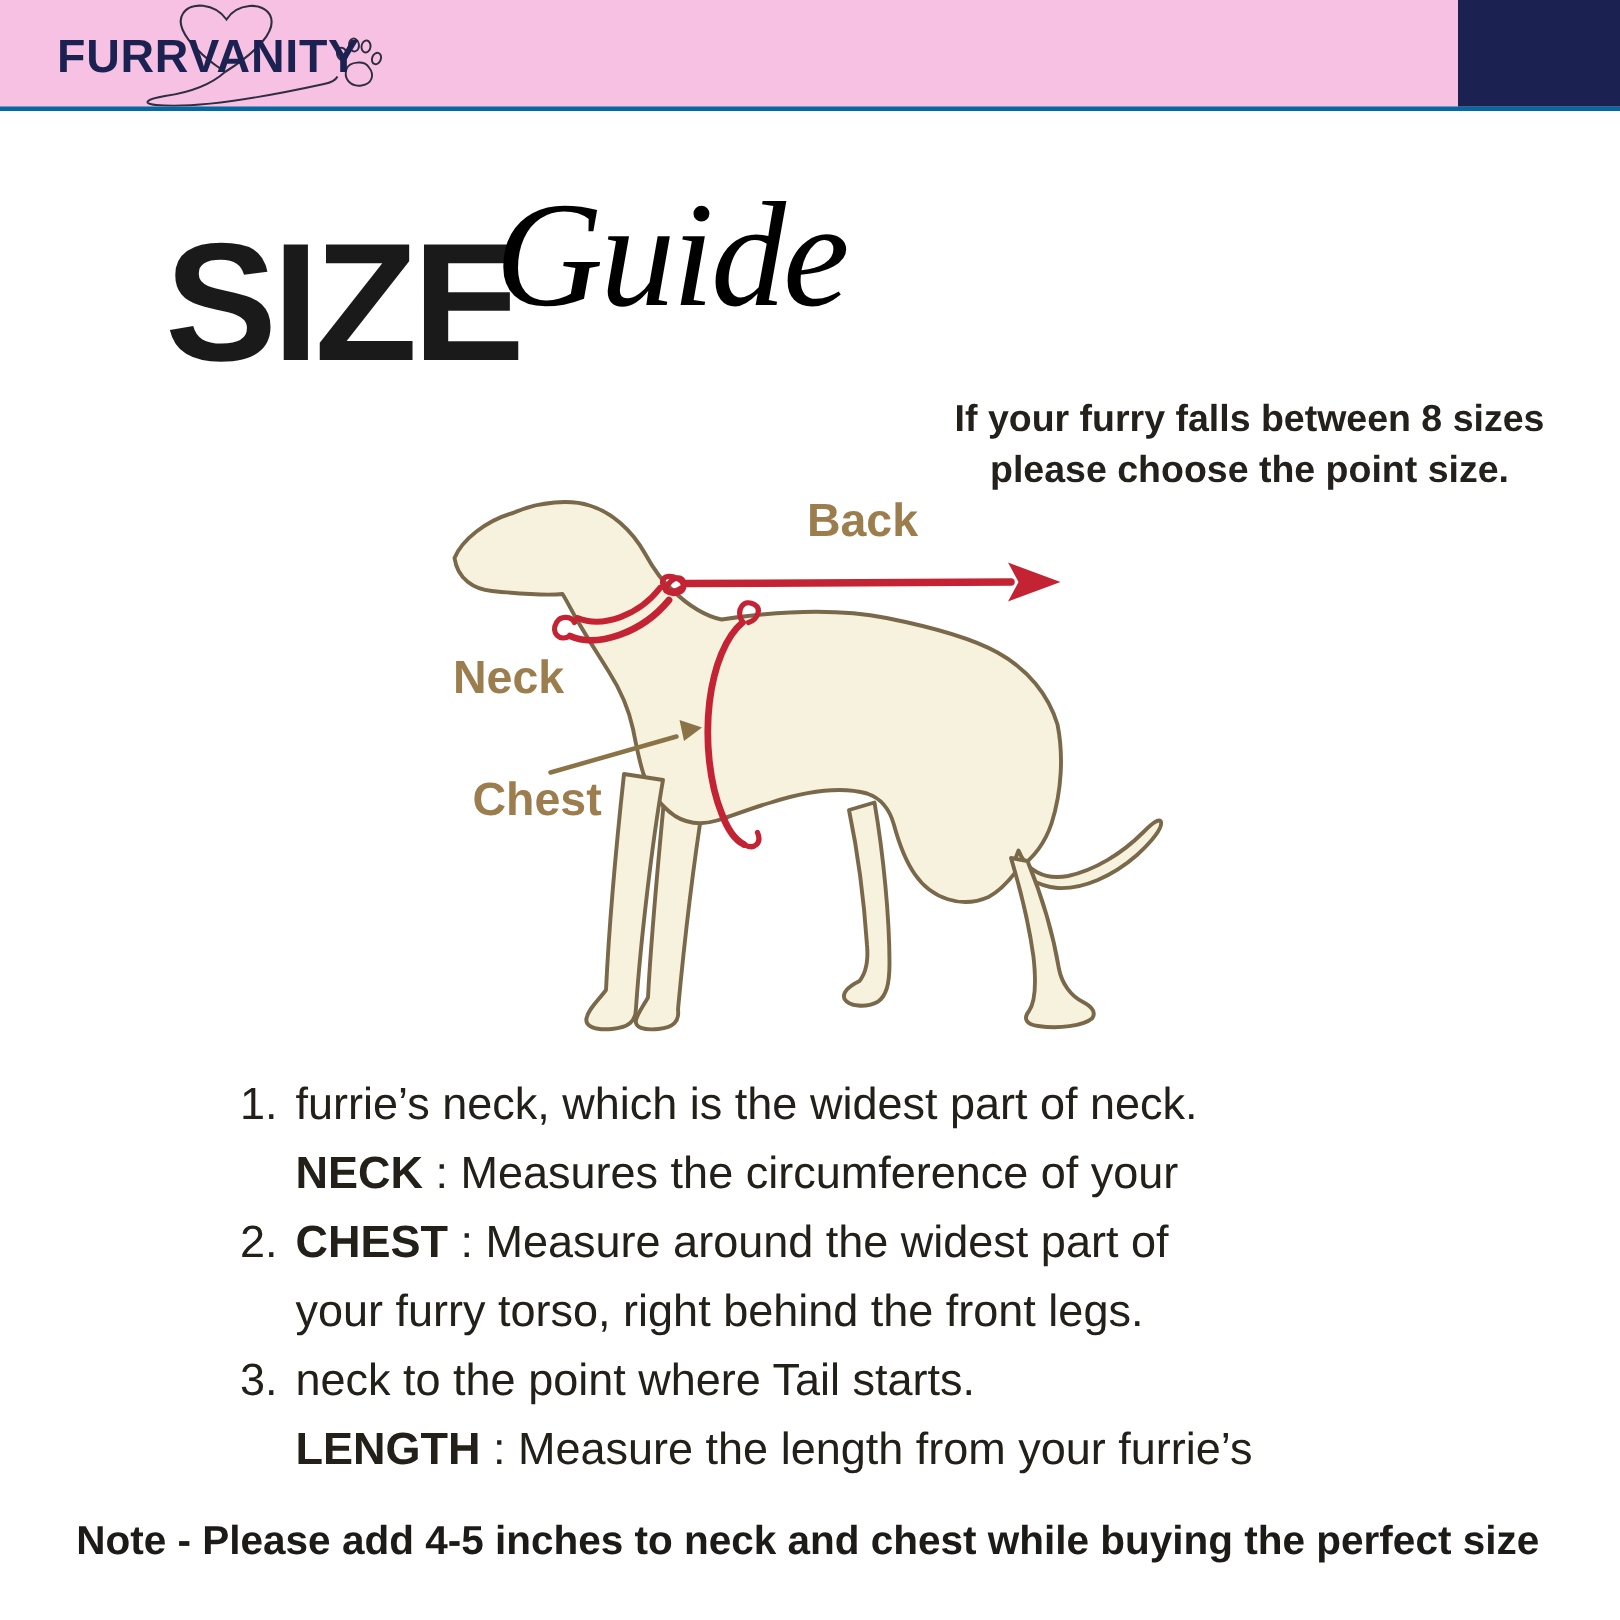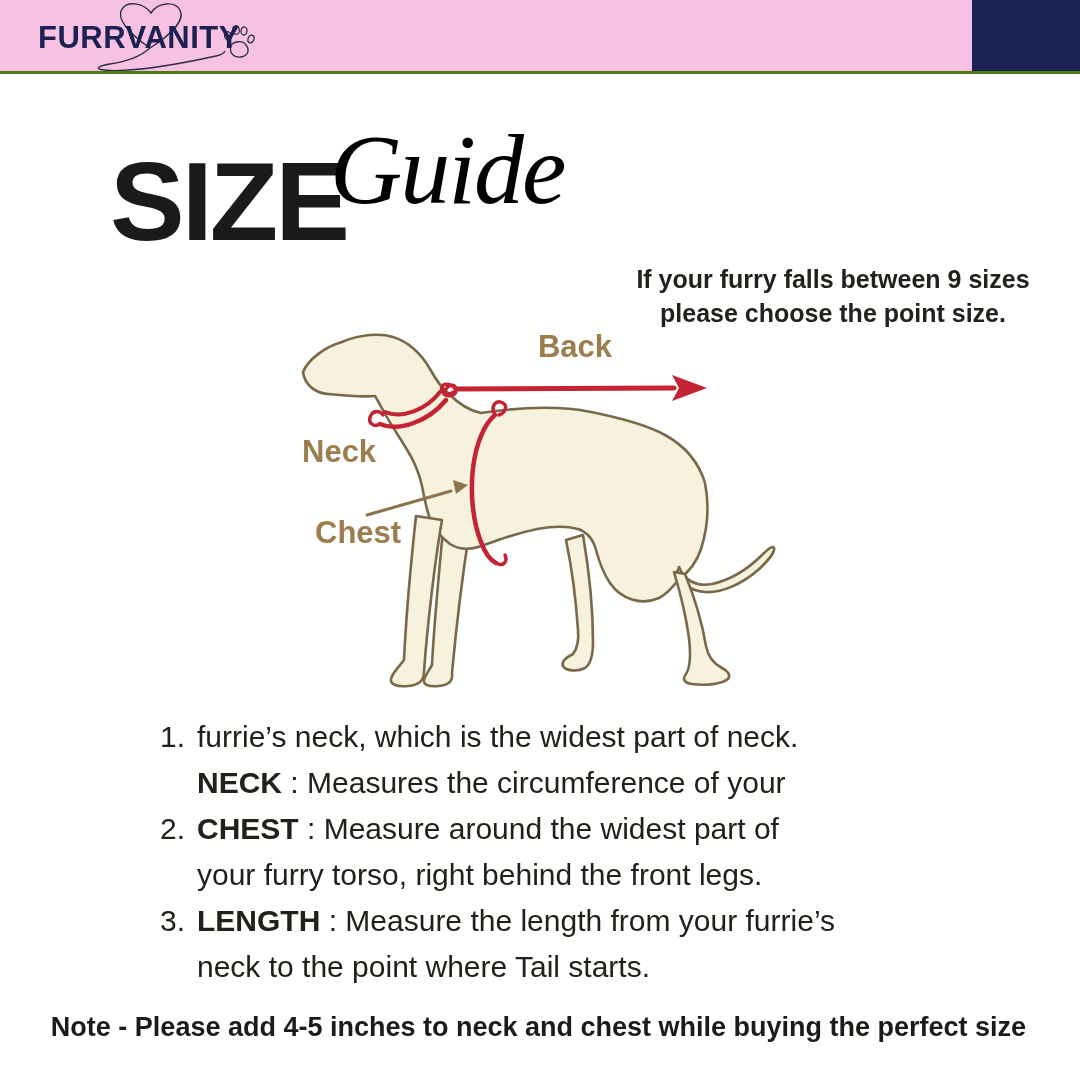--- a/index.html
+++ b/index.html
@@ -7,21 +7,21 @@
     position:relative; width:1080px; height:1080px;
     background:#ffffff; overflow:hidden;
     font-family:"Liberation Sans", sans-serif;
     color:var(--text_dark, #221f1c);
   }
 
   
   .topbar {
     position:absolute; left:0; top:0; width:1080px; height:71px;
     background:var(--pink, #f7c1e4);
-    border-bottom:3px solid #4d7c0f;
+    border-bottom:3px solid #0369a1;
   }
   .corner-block {
     position:absolute; right:0; top:0; width:108px; height:71px;
     background:var(--navy, #1b2150);
   }
   .logo { position:absolute; left:0; top:0; width:300px; height:71px; }
   .logo-art { position:absolute; left:0; top:0; }
   .logo-text {
     position:absolute; left:38px; top:20px;
     font-size:31px; font-weight:800; letter-spacing:.5px;
@@ -92,21 +92,21 @@
         </g>
       </svg>
       <span class="logo-text">FURRVANITY</span>
     </div>
   </header>
 
   <div class="t-size">SIZE</div>
   <div class="t-guide">Guide</div>
 
   <div class="callout">
-    <div>If your furry falls between 9 sizes</div>
+    <div>If your furry falls between 8 sizes</div>
     <div>please choose the point size.</div>
   </div>
 
   <svg class="dog-svg" width="530" height="400" viewBox="0 0 530 400">
 
     <path class="dogfill" d="M165,210 C161,252 156,305 154,345 C150,352 147,356 146,360 C145,365 151,367 161,366 C171,365 175,361 174,353 C178,310 185,252 191,214 Z"></path>
     <path class="dogfill" d="M305,215 C311,250 315,292 315,322 C315,336 313,344 307,348 C299,352 288,351 285,346 C283,341 289,337 295,334 C299,329 301,321 300,310 C298,280 293,244 288,220 Z"></path>
 
     <path class="dogfill" d="M25,52 C30,40 46,27 64,22 C82,14 103,13 115,17 C129,21 143,33 152,49
          C158,60 165,69 171,74 C181,84 193,91 203,93
@@ -165,21 +165,21 @@
     <div class="li">
       <span class="num">2.</span>
       <div class="body">
         <div><b>CHEST</b><span> : Measure around the widest part of</span></div>
         <div>your furry torso, right behind the front legs.</div>
       </div>
     </div>
     <div class="li">
       <span class="num">3.</span>
       <div class="body">
+        <div>neck to the point where Tail starts.</div>
         <div><b>LENGTH</b><span> : Measure the length from your furrie’s</span></div>
-        <div>neck to the point where Tail starts.</div>
       </div>
     </div>
   </div>
 
   <div class="note">Note - Please add 4-5 inches to neck and chest while buying the perfect size</div>
 
 </div>
 
 </body></html>

